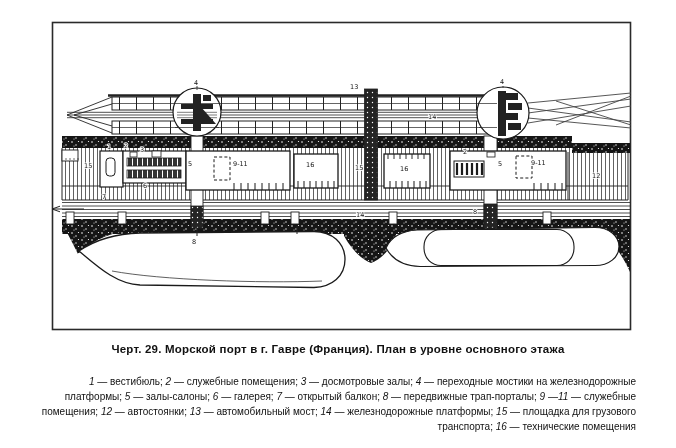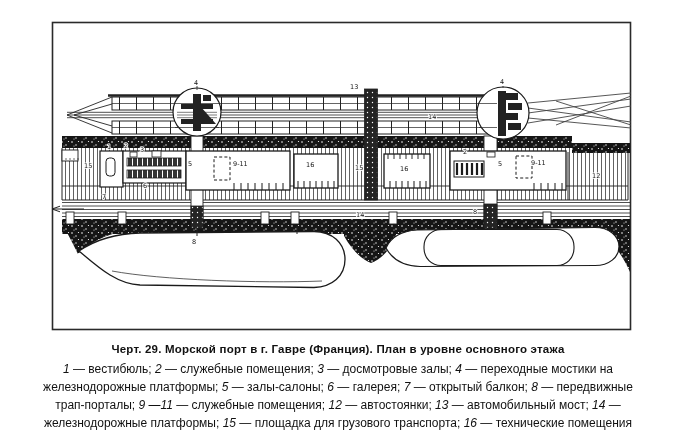--- a/index.html
+++ b/index.html
@@ -4,22 +4,22 @@
 <style>
   html,body{margin:0;padding:0;background:#fff;}
   .page{position:relative;width:676px;height:448px;background:#fff;overflow:hidden;
         font-family:"Liberation Sans",sans-serif;color:#111;}
   .drawing-frame{position:absolute;left:0;top:0;width:676px;height:340px;}
   svg{display:block;}
   .lbl{font:6.5px "DejaVu Sans",sans-serif;fill:#111;paint-order:stroke;stroke:#fff;
        stroke-width:1.7px;stroke-linejoin:round;}
   .caption{position:absolute;top:343px;left:0;right:0;text-align:center;
            font-size:11.5px;font-weight:bold;letter-spacing:.2px;}
-  .legend{position:absolute;top:360px;left:40px;width:596px;text-align:center;
-          font-size:12px;line-height:1.5;}
+  .legend{position:absolute;top:374px;left:40px;width:596px;text-align:right;
+          font-size:10px;line-height:1.5;}
   .legend i.lnum{font-style:italic;}
 </style>
 </head>
 <body>
 
 <div class="page">
 
   <div class="drawing-frame">
   <svg width="676" height="340" viewBox="0 0 676 340">
     <defs>

